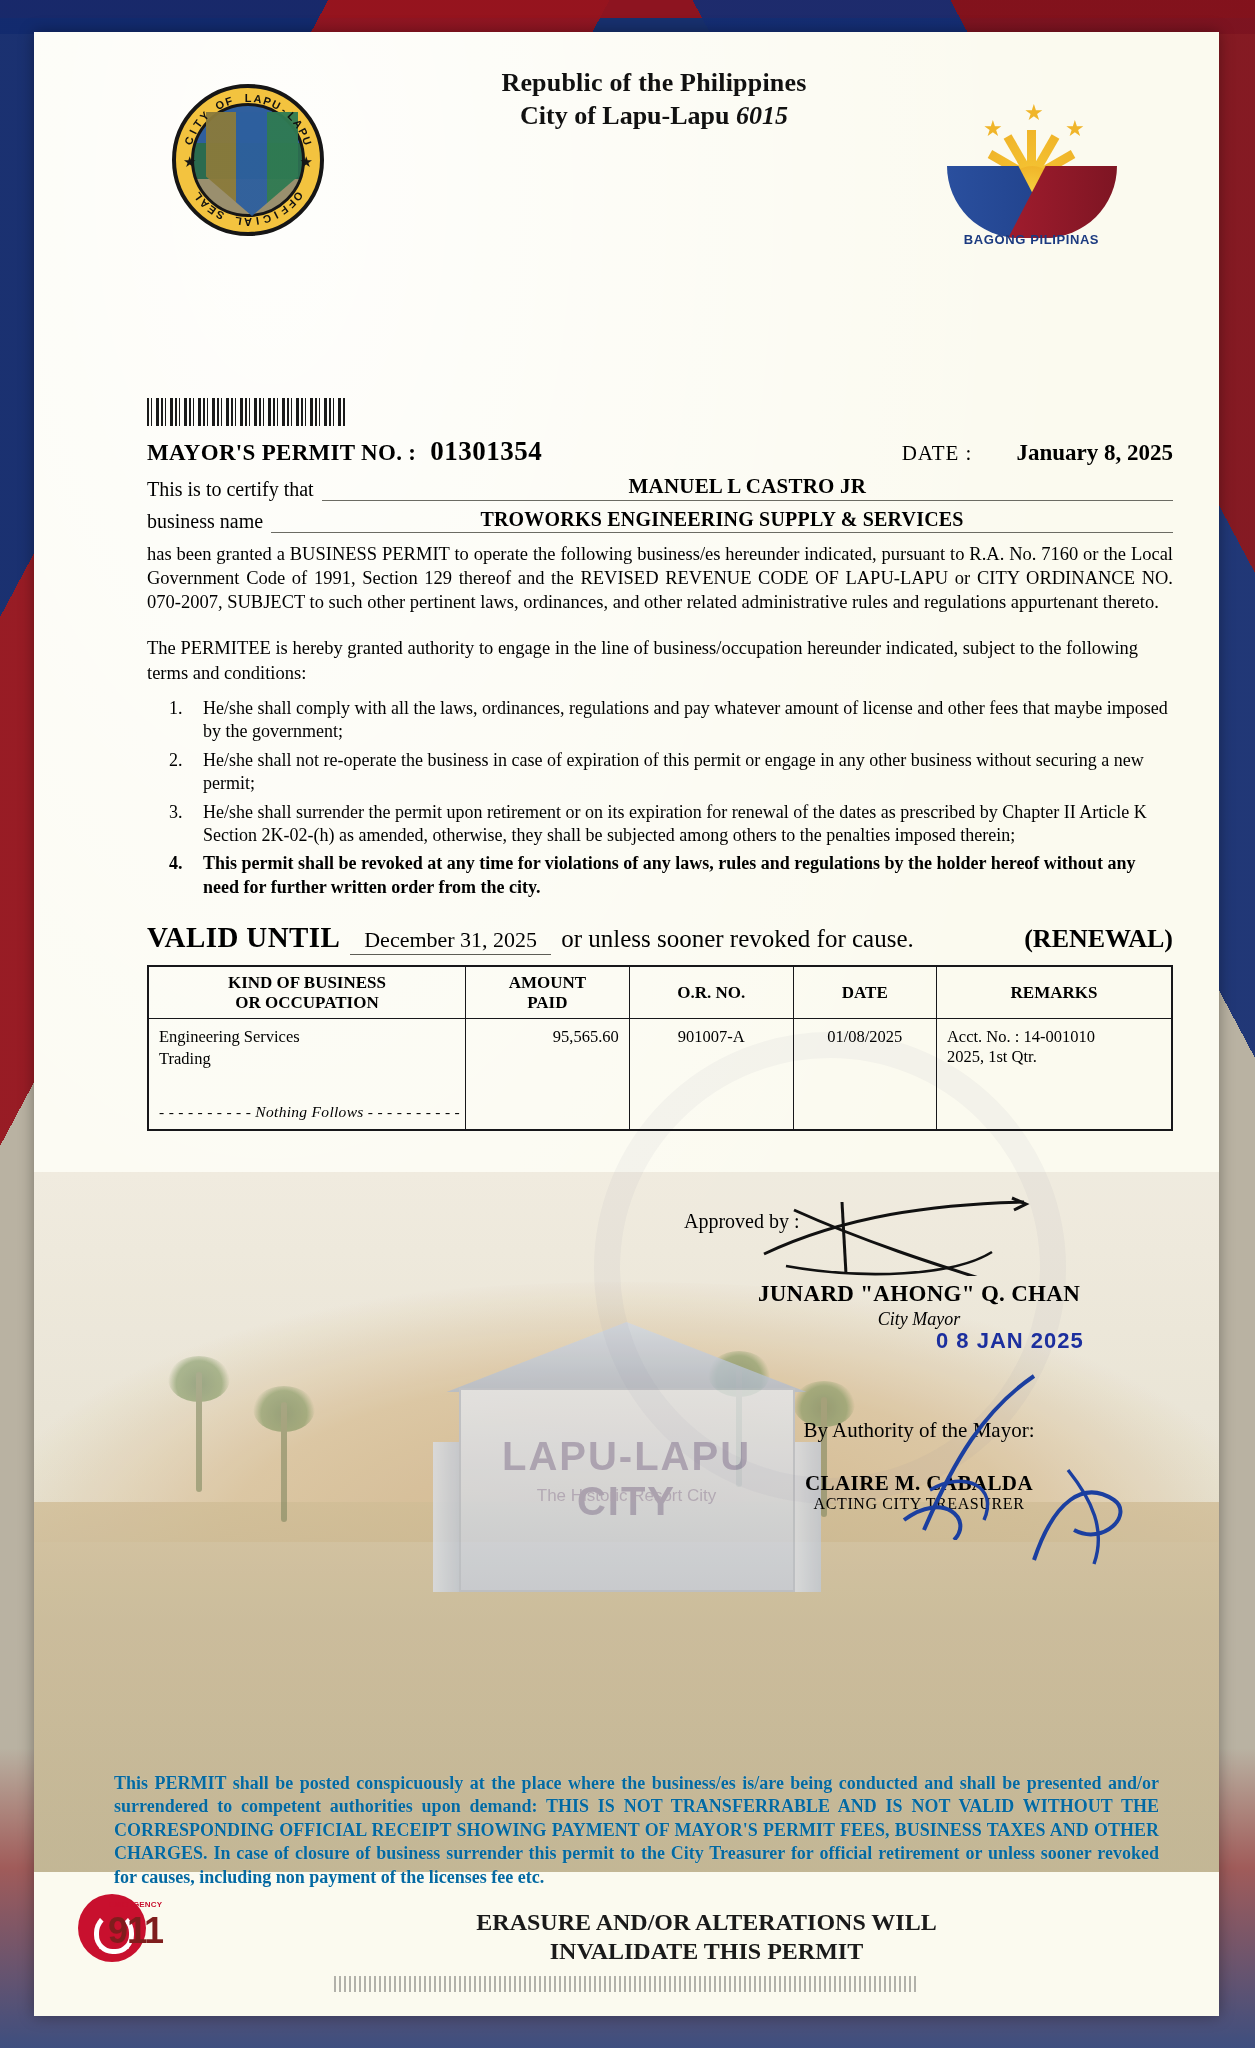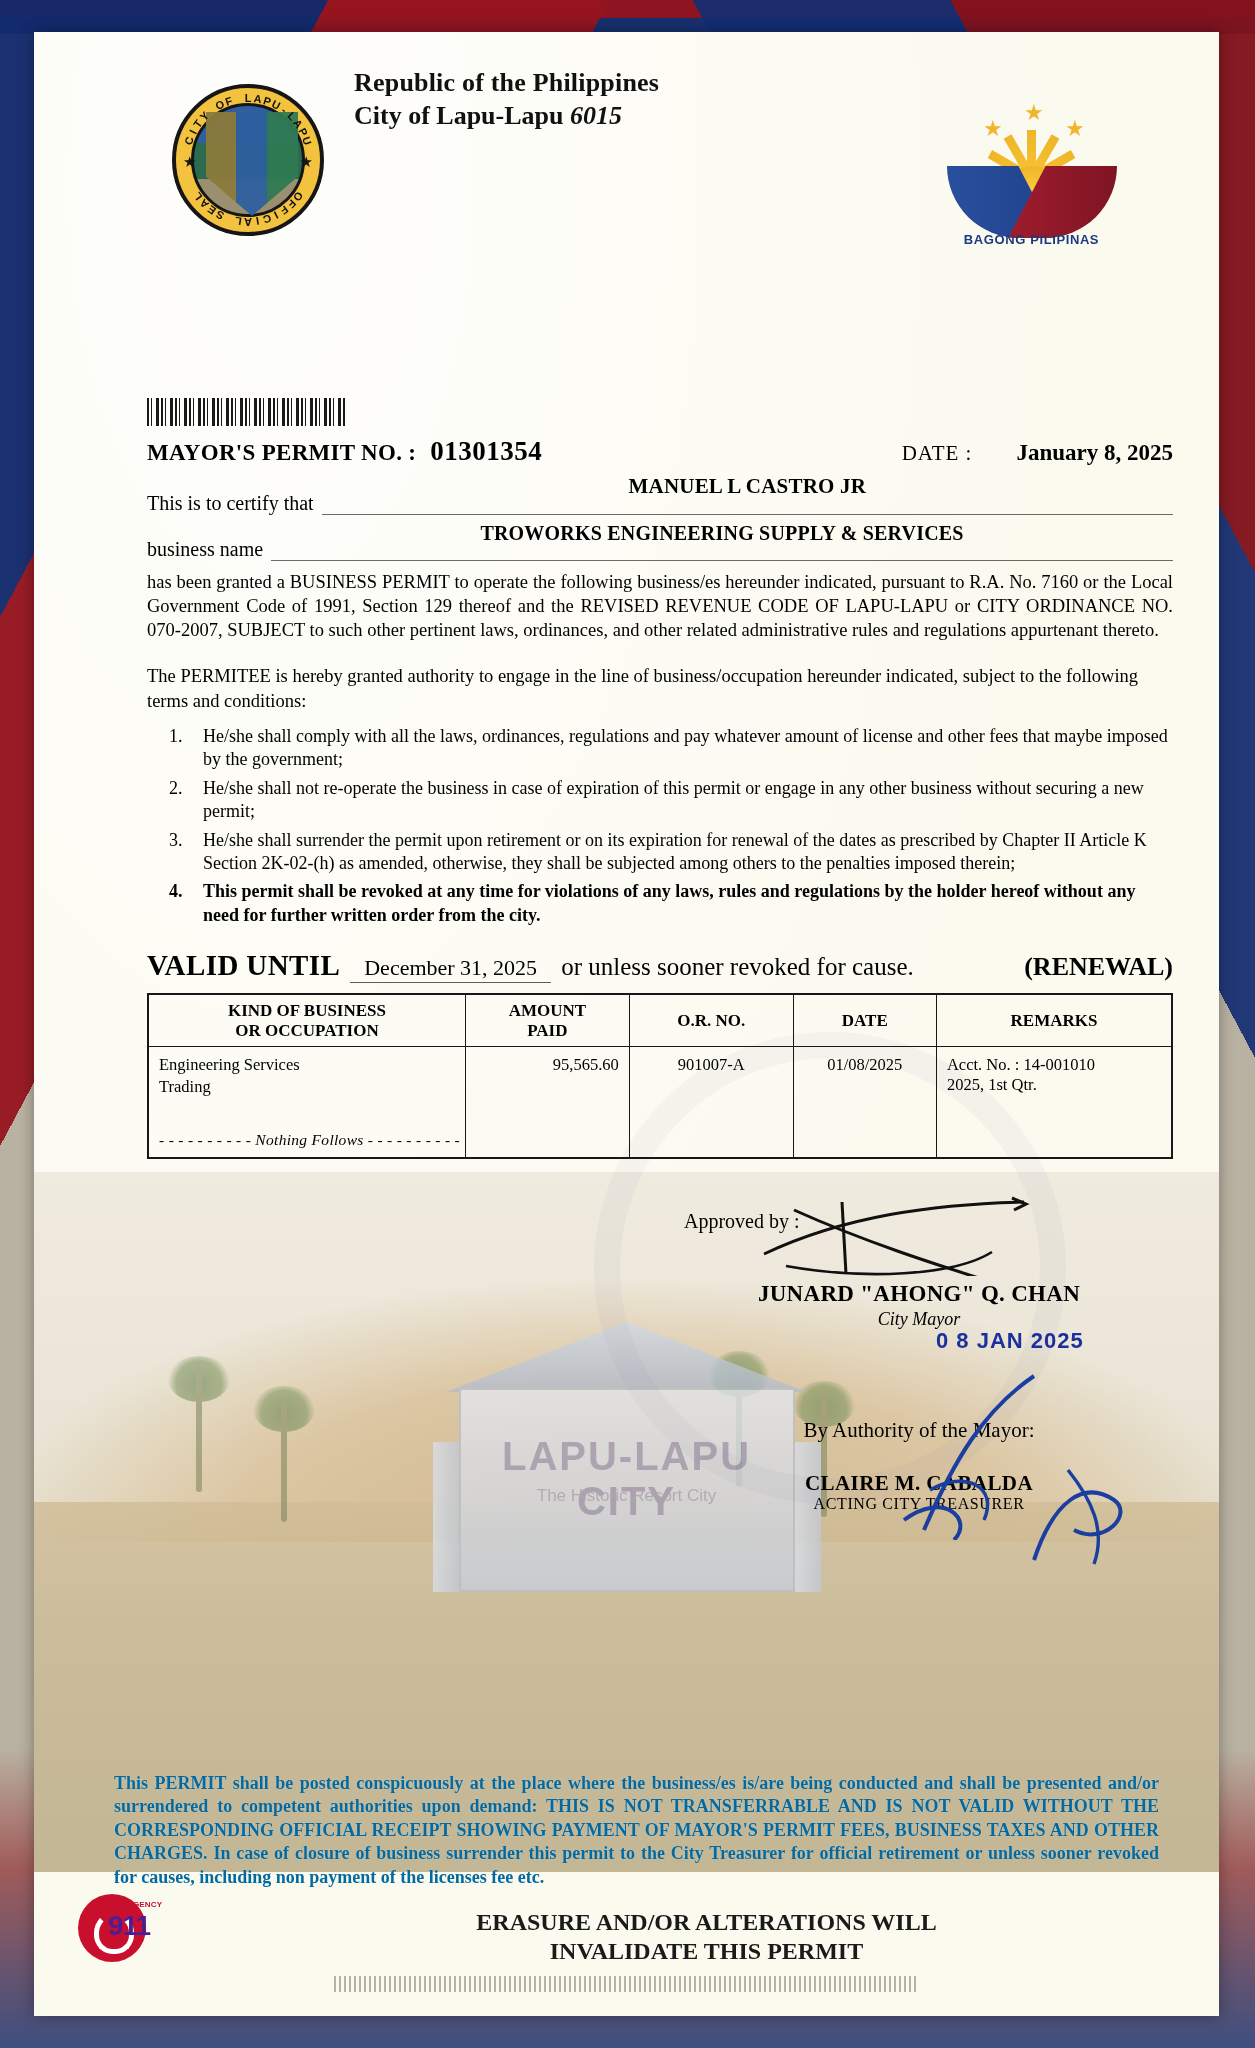--- a/index.html
+++ b/index.html
@@ -63,21 +63,21 @@
   .seal-shield{position:absolute;left:30px;top:24px;width:92px;height:104px;
     background:
       linear-gradient(90deg,#8a7a3b 0 33%, #2d5f9e 33% 66%, #2f7a52 66% 100%);
     clip-path:polygon(0 0,100% 0,100% 62%,50% 100%,0 62%);opacity:.95;}
   .seal-txt{position:absolute;inset:0;}
   .seal-txt span{position:absolute;left:50%;top:50%;font-family:"Liberation Sans",sans-serif;
     font-weight:700;font-size:11px;color:#111;transform-origin:0 64px;}
   .seal-star{position:absolute;top:50%;margin-top:-7px;font-size:15px;color:#161616;}
   .seal-star.l{left:7px;} .seal-star.r{right:7px;}
 
-  .hdr-text{position:absolute;left:320px;width:600px;top:0;}
+  .hdr-text{position:absolute;left:320px;width:600px;text-align:center;top:0;}
   .h-line1{font-size:26px;font-weight:700;letter-spacing:.2px;color:#111;}
   .h-line2{font-size:26px;font-weight:700;margin-top:3px;color:#111;}
   .h-zip{font-style:italic;font-weight:700;}
   .h-office{font-family:"DejaVu Serif", serif;font-weight:700;font-size:40px;margin-top:12px;color:#0c0c0c;
     letter-spacing:1px;}
 
   .bp-logo{position:absolute;left:905px;top:14px;width:185px;height:160px;}
   .bp-star{position:absolute;color:#f0b52a;font-size:22px;}
   .bp-sun{position:absolute;left:50%;top:48px;transform:translateX(-50%);width:96px;height:96px;}
   .bp-core{position:absolute;left:50%;top:36px;transform:translateX(-50%);width:52px;height:52px;border-radius:50%;
@@ -108,21 +108,21 @@
   .row-permit{display:flex;align-items:baseline;}
   .lbl-permit{font-size:23px;font-weight:700;letter-spacing:.3px;}
   .val-permit{font-size:27px;font-weight:700;margin-left:14px;letter-spacing:.5px;}
   .date-block{margin-left:auto;display:flex;align-items:baseline;}
   .lbl-date{font-size:21px;letter-spacing:1px;}
   .val-date{font-size:23px;font-weight:700;margin-left:44px;}
 
   .fill-row{display:flex;align-items:flex-end;margin-top:7px;}
   .fill-lbl{font-size:20px;white-space:nowrap;}
   .fill-line{flex:1;border-bottom:1.4px solid #6b6b63;margin-left:8px;text-align:center;
-    position:relative;padding-bottom:15px;}
+    position:relative;padding-bottom:1px;}
   .fill-val{font-size:21px;font-weight:700;letter-spacing:.2px;}
   .fill-val.sm{font-size:16px;}
   .fill-val.md{font-size:20px;}
 
   .para{font-size:18.5px;line-height:1.30;margin-top:9px;text-align:justify;}
   .para2{font-size:18.5px;line-height:1.32;margin-top:22px;}
   .conds{margin-top:12px;padding-left:22px;}
   .cond{display:flex;font-size:18px;line-height:1.30;margin-bottom:5px;}
   .cond-n{width:34px;flex:none;}
   .cond.b{font-weight:700;}
@@ -165,21 +165,21 @@
     text-shadow:0 0 1px rgba(255,255,255,.5);}
   .erasure{position:absolute;left:280px;right:120px;top:1876px;text-align:center;
     font-size:24px;font-weight:700;line-height:1.22;color:#1a1a1a;}
 
   .badge911{position:absolute;left:44px;top:1862px;width:108px;height:68px;}
   .b9-circle{position:absolute;left:0;top:0;width:68px;height:68px;border-radius:50%;
     background:#c8102e;}
   .b9-phone{position:absolute;left:16px;top:18px;width:30px;height:32px;border:5px solid #fff;
     border-radius:50% 50% 46% 46%;border-top-color:transparent;}
   .b9-txt{position:absolute;left:30px;top:16px;font-family:"Liberation Sans",sans-serif;font-weight:700;
-    font-size:28px;color:#4c1d95;letter-spacing:-1px;}
+    font-size:36px;color:#7f1d1d;letter-spacing:-1px;}
   .b9-sm{position:absolute;left:31px;top:6px;font-family:"Liberation Sans",sans-serif;font-weight:700;
     font-size:8px;color:#c8102e;letter-spacing:.2px;}
 
   .bot-barcode{position:absolute;left:300px;right:300px;top:1944px;height:16px;opacity:.35;
     background:repeating-linear-gradient(90deg,#2a2a2a 0 2px, transparent 2px 5px);}
 </style>
 </head>
 <body>
 
 <div class="page">

